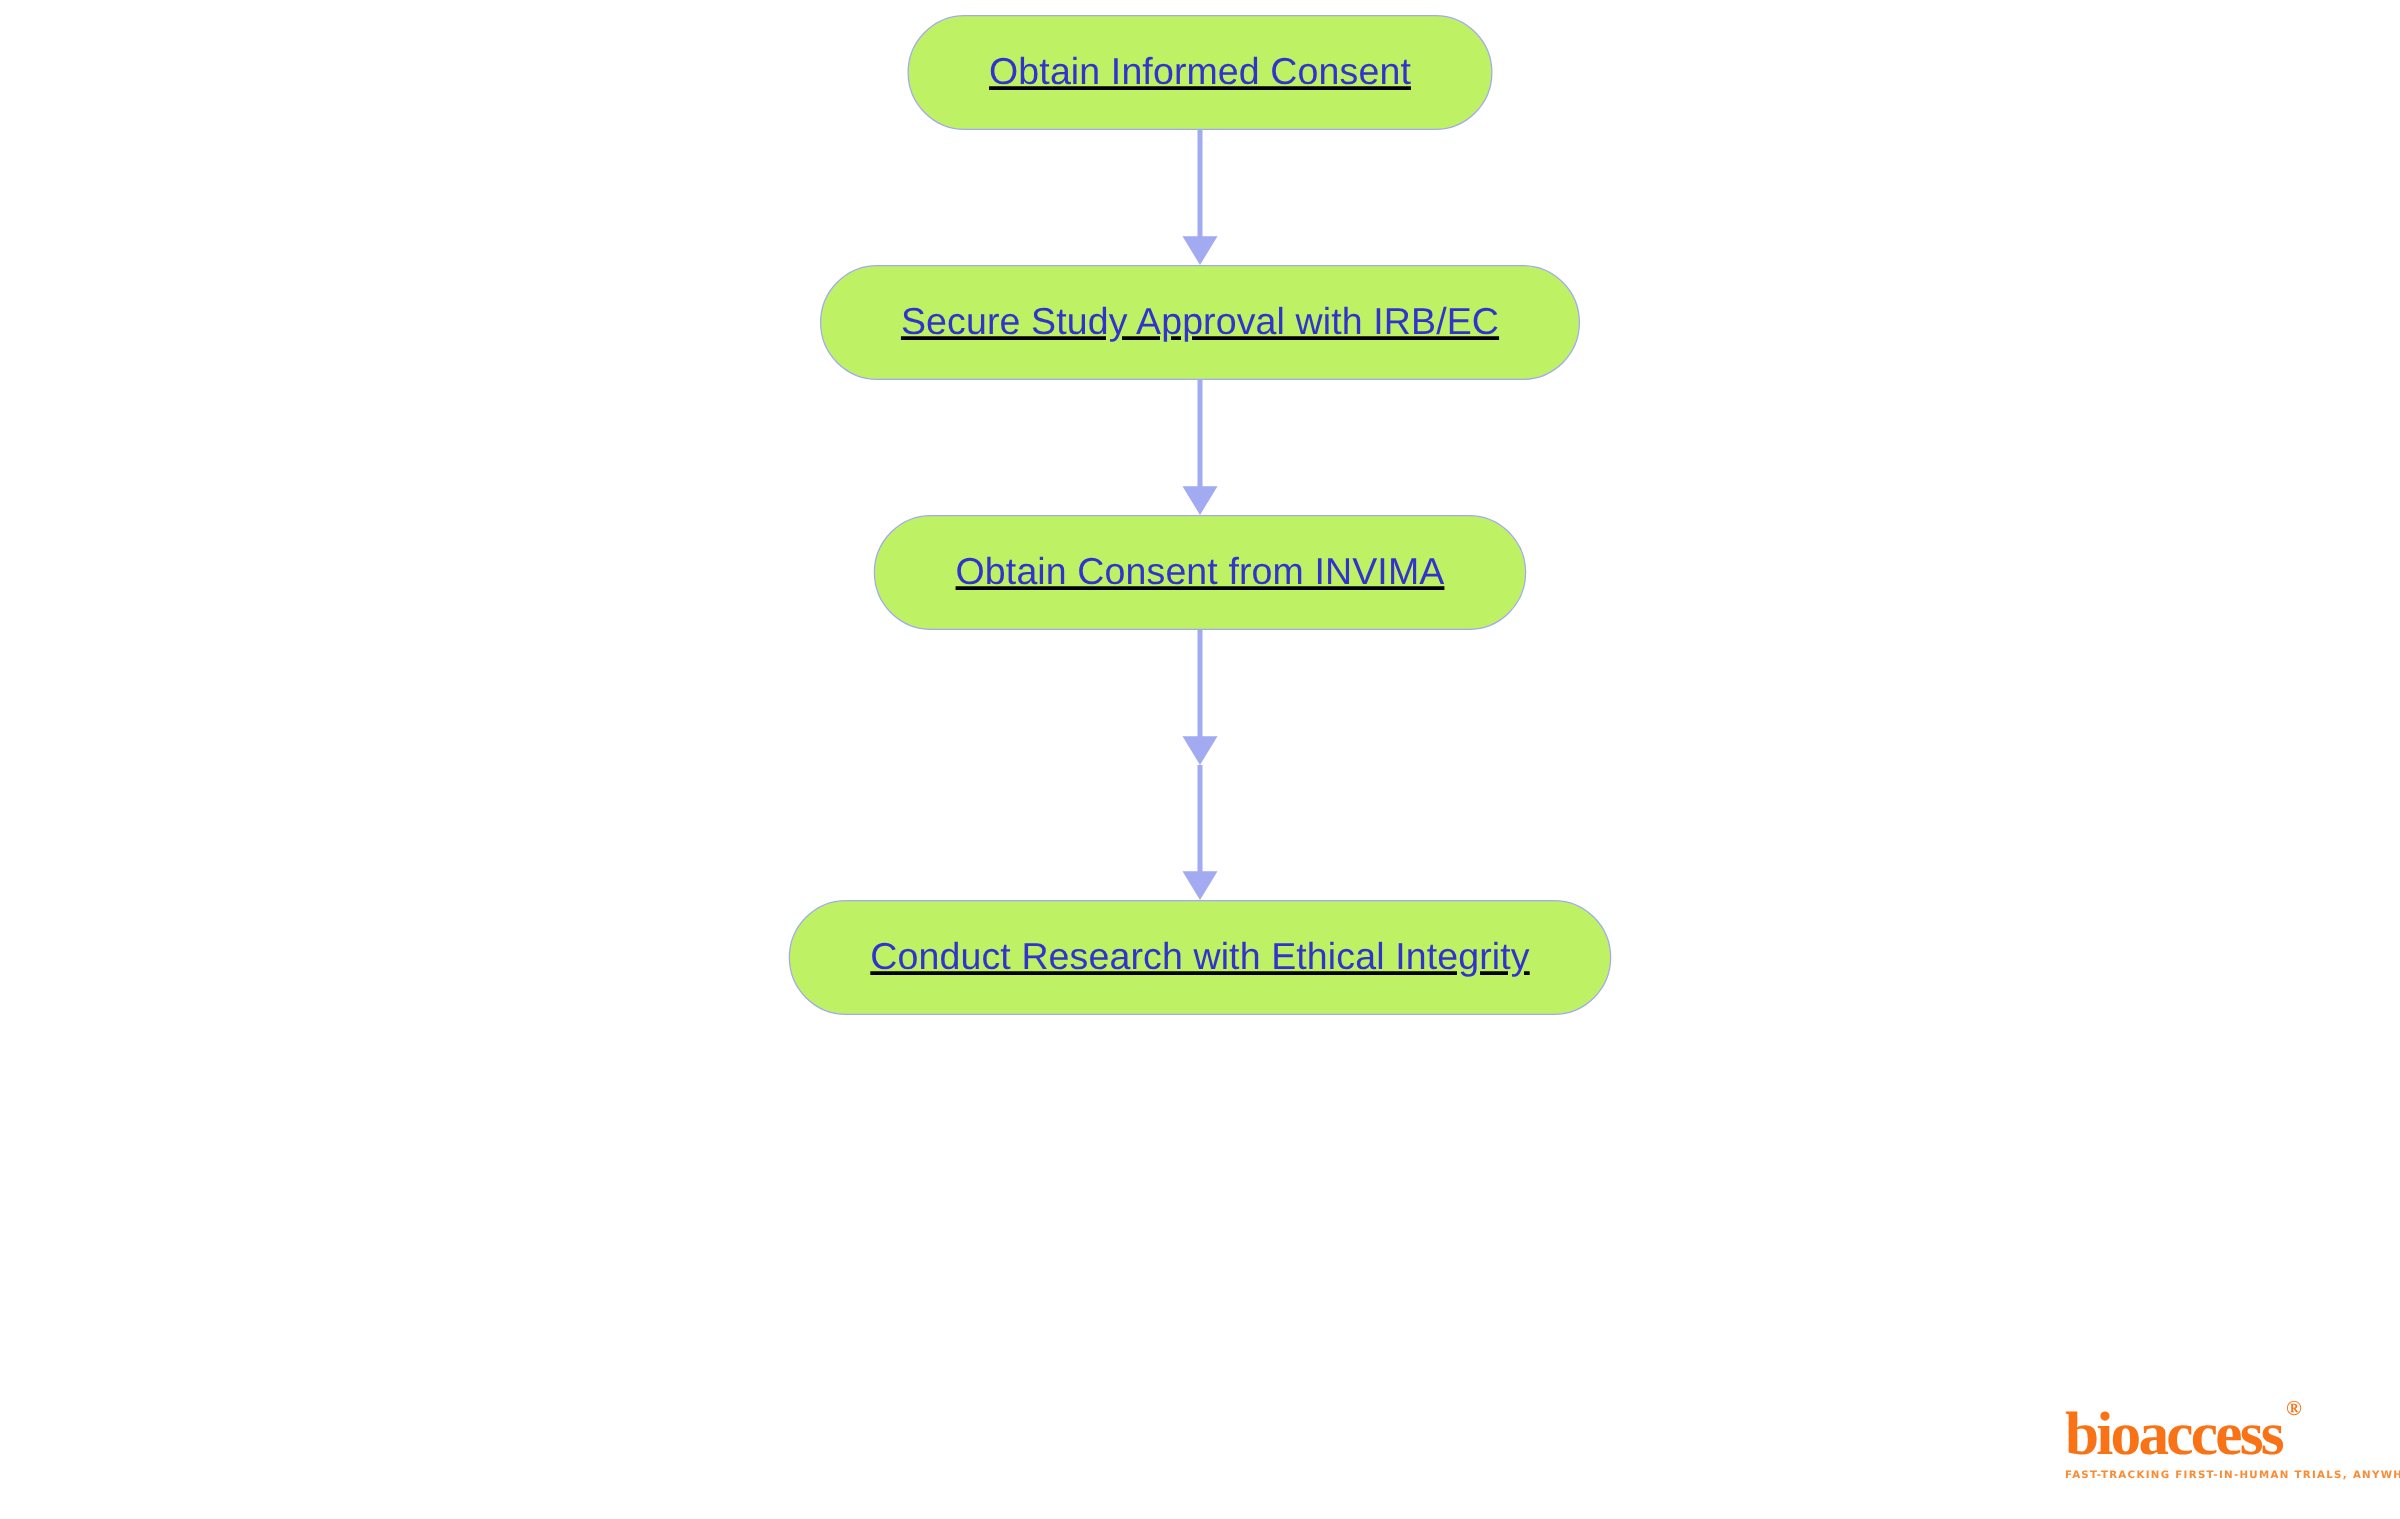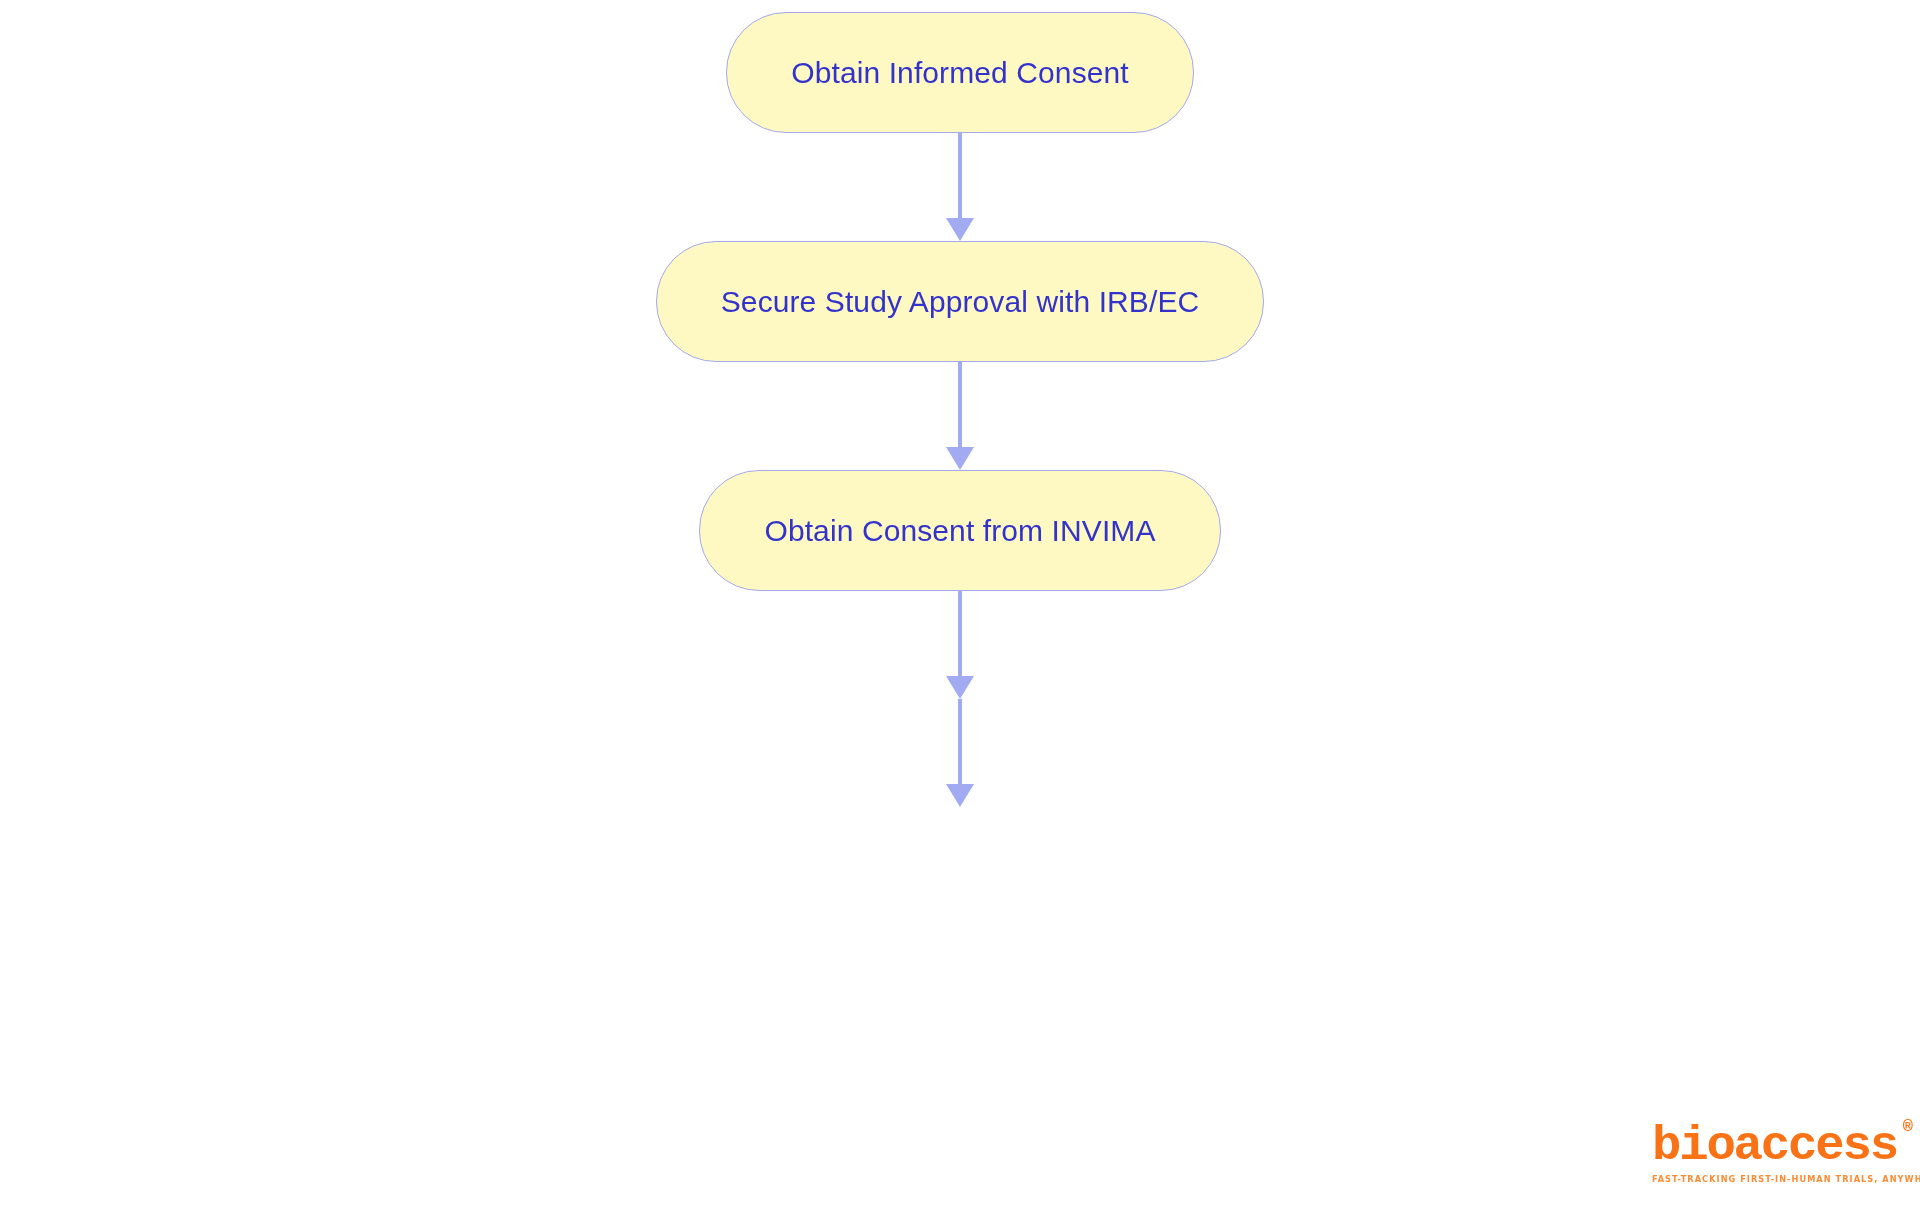--- a/index.html
+++ b/index.html
@@ -28,29 +28,30 @@
     left: 0;
     top: 0;
     width: 1920px;
     display: flex;
     flex-direction: column;
     align-items: center;
   }
 
   .node {
     box-sizing: border-box;
-    height: 121px;
+    height: 92px;
     border-radius: 60px;
-    background: #fef9c3;
+    background: #bef264;
     border: 1.6px solid #a3a9ec;
     display: flex;
     align-items: center;
     justify-content: center;
     padding: 0 64px;
     white-space: nowrap;
+    text-decoration: underline;
   }
 
   .node-label {
     color: #3333cc;
     font-size: 30px;
     font-weight: 400;
     letter-spacing: 0.1px;
     line-height: 1;
   }
 
@@ -84,21 +85,21 @@
   
   #brand-logo {
     position: absolute;
     left: 1652px;
     top: 1122px;
     width: 216px;
     user-select: none;
   }
   .brand-wordmark {
     position: relative;
-    font-family: Liberation Mono, monospace;
+    font-family: Liberation Serif, serif;
     font-size: 49px;
     font-weight: 700;
     letter-spacing: -2.2px;
     color: #f97316;
     line-height: 1;
     display: inline-block;
   }
   .brand-reg {
     position: absolute;
     top: -4px;
@@ -150,20 +151,23 @@
       <div class="conn-line"></div>
       <div class="conn-head"></div>
     </div>
 
 
     <div class="connector">
       <div class="conn-line"></div>
       <div class="conn-head"></div>
     </div>
 
+    <div class="node node-4">
+      <span class="node-label">Conduct Research with Ethical Integrity</span>
+    </div>
 
   </div>
 </div>
 
 <div id="brand-logo">
   <div class="brand-wordmark">
     <span>bioaccess</span>
     <span class="brand-reg">®</span>
   </div>
   <div class="brand-tagline">FAST-TRACKING FIRST-IN-HUMAN TRIALS, ANYWHERE</div>

